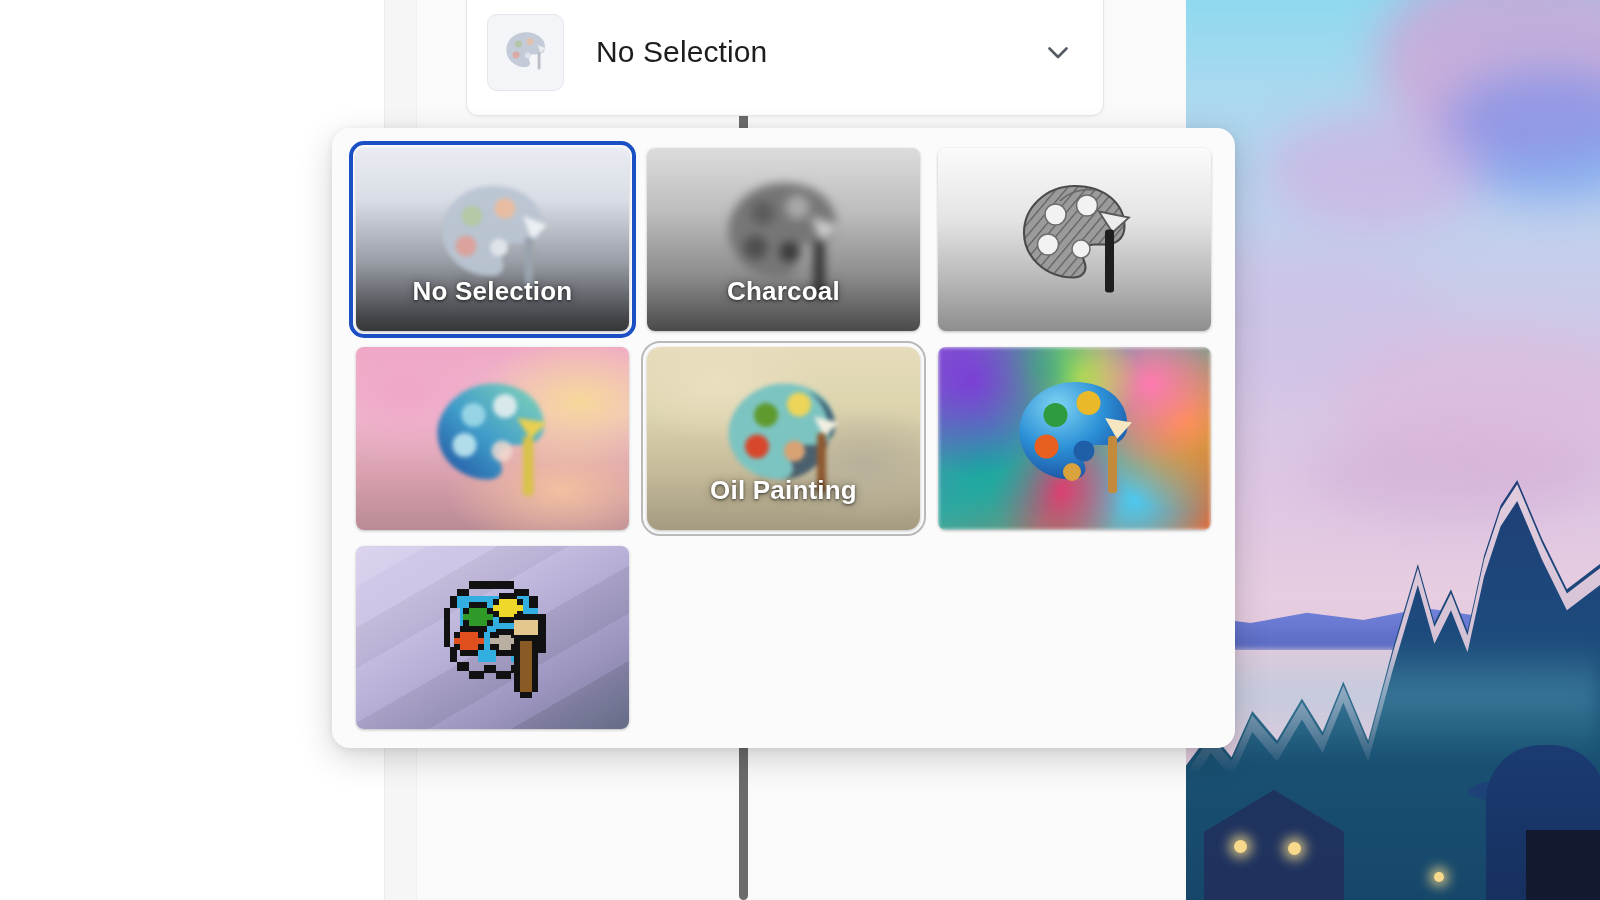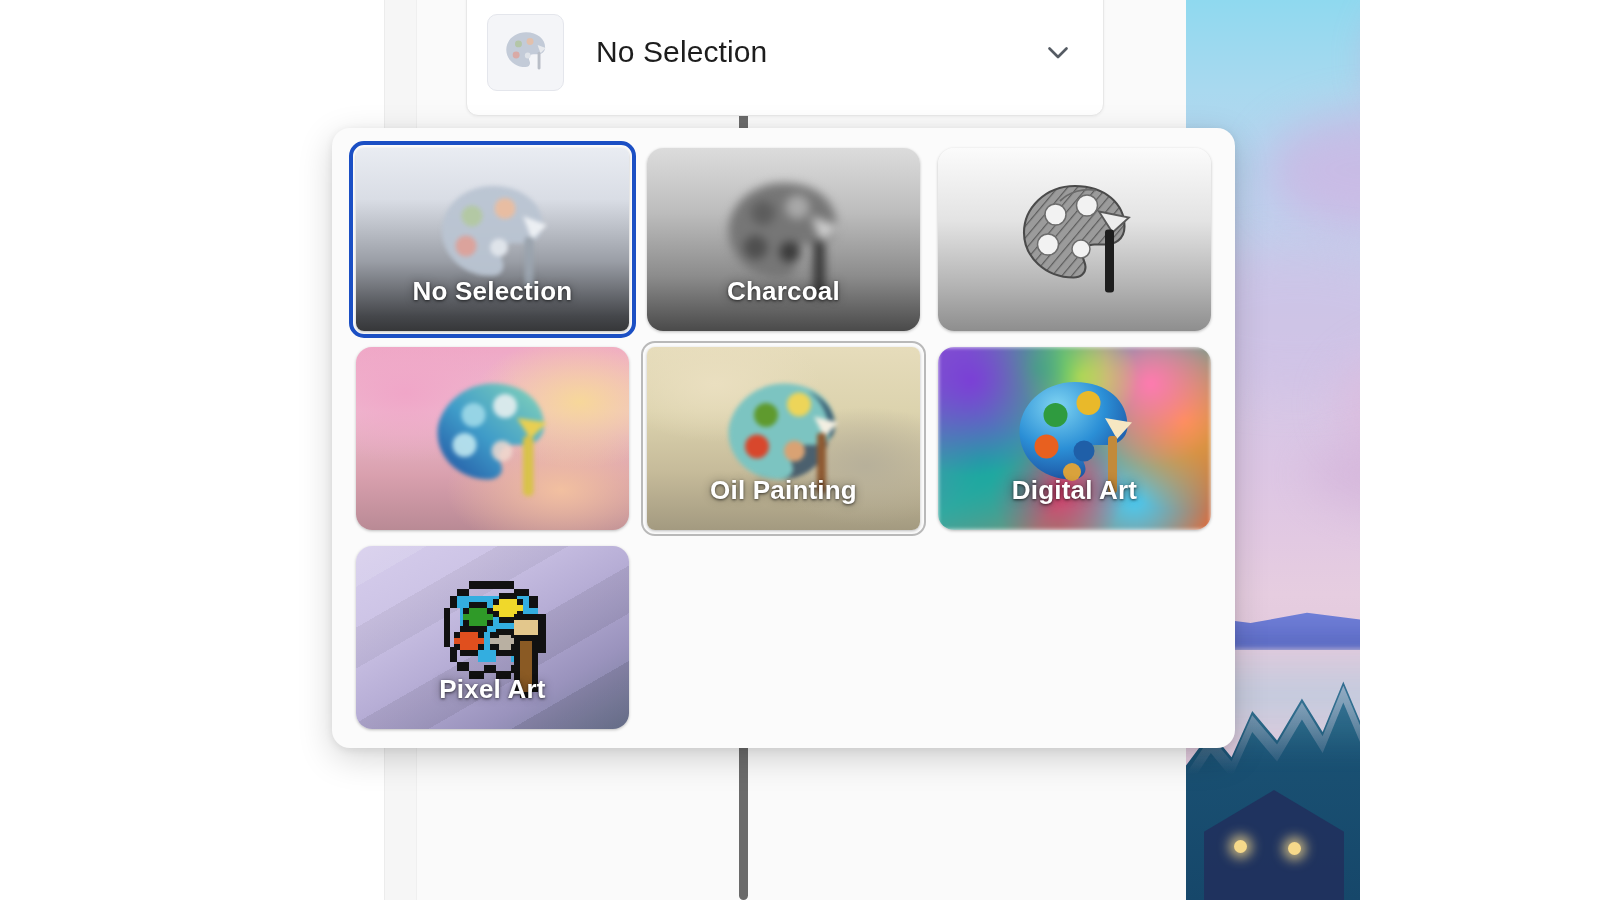--- a/index.html
+++ b/index.html
@@ -4,21 +4,21 @@
 <title>Art Style Picker</title>
 <style>
   * { box-sizing: border-box; margin: 0; padding: 0; }
   html, body {
     width: 1600px; height: 900px;
     overflow: hidden;
     font-family: "Liberation Sans", sans-serif;
     background: #ffffff;
   }
 
-  #root { position: relative; width: 1360px; height: 900px; overflow: hidden; }
+  #root { position: relative; width: 1600px; height: 900px; overflow: hidden; }
 
   
   .artwork {
     position: absolute;
     left: 1186px; top: 0;
     width: 414px; height: 900px;
     overflow: hidden;
     background:
       linear-gradient(180deg,
         #8fd9ef 0%,
@@ -174,33 +174,33 @@
     position: absolute; left: 24px; top: 20px;
     width: 855px;
     display: grid;
     grid-template-columns: repeat(3, 273px);
     grid-template-rows: repeat(3, 183px);
     column-gap: 18px;
     row-gap: 16px;
   }
   .tile {
     position: relative;
-    border-radius: 16px;
+    border-radius: 8px;
     overflow: hidden;
     box-shadow: 0 1px 3px rgba(0,0,0,.25);
   }
   .tile.sel {
     outline: 4px solid #1b4fc4;
     outline-offset: 3px;
     border-radius: 8px;
   }
   .tile.hov {
     outline: 2px solid #b9b9b9;
     outline-offset: 4px;
-    border-radius: 8px;
+    border-radius: 13px;
     text-decoration: underline;
   }
   .tile-bg { position: absolute; inset: 0; }
   .tile-art {
     position: absolute; inset: 0;
     display: flex; align-items: center; justify-content: center;
   }
   .tile-art svg { width: 150px; height: 150px; margin-top: -6px; }
   .tile-label {
     position: absolute; left: 0; right: 0; bottom: 24px;
@@ -418,21 +418,20 @@
             <path d="M50 14c22 0 35 13 35 29 0 9-7 13-14 13h-7c-5 0-9 3-9 8 0 3 2 5 2 8 0 4-4 7-9 7-21 0-35-15-35-32S28 14 50 14z" fill="url(#dg)"></path>
             <circle cx="37" cy="36" r="8" fill="#2f9b3f"></circle>
             <circle cx="59" cy="28" r="8" fill="#e9b92a"></circle>
             <circle cx="31" cy="57" r="8" fill="#e8601f"></circle>
             <circle cx="56" cy="60" r="7" fill="#1f5fa8"></circle>
             <circle cx="48" cy="74" r="6" fill="#d9a23c"></circle>
             <path d="M70 38l18 3-10 11z" fill="#f6e7c2"></path>
             <rect x="72" y="50" width="6" height="38" rx="2" fill="#c28a3a"></rect>
           </svg>
         </div>
-        <div class="tile-label">Digital Art</div>
       </div>
 
 
 
       <div class="tile">
         <div class="tile-bg bg-pixel"></div>
         <div class="bg-pixel-steps"></div>
         <div class="tile-art">
           <svg viewBox="0 0 100 100" shape-rendering="crispEdges">
             <g fill="#111111">
@@ -496,19 +495,18 @@
             </g>
             <rect x="64" y="36" width="16" height="4" fill="#111"></rect>
             <rect x="64" y="40" width="16" height="10" fill="#e3c78c"></rect>
             <rect x="64" y="50" width="16" height="4" fill="#111"></rect>
             <rect x="68" y="54" width="8" height="34" fill="#8a5a24"></rect>
             <rect x="64" y="54" width="4" height="34" fill="#111"></rect>
             <rect x="76" y="54" width="4" height="34" fill="#111"></rect>
             <rect x="68" y="88" width="8" height="4" fill="#111"></rect>
           </svg>
         </div>
-        <div class="tile-label">Pixel Art</div>
       </div>
 
     </div>
   </div>
 
 </div>
 
 </body></html>

